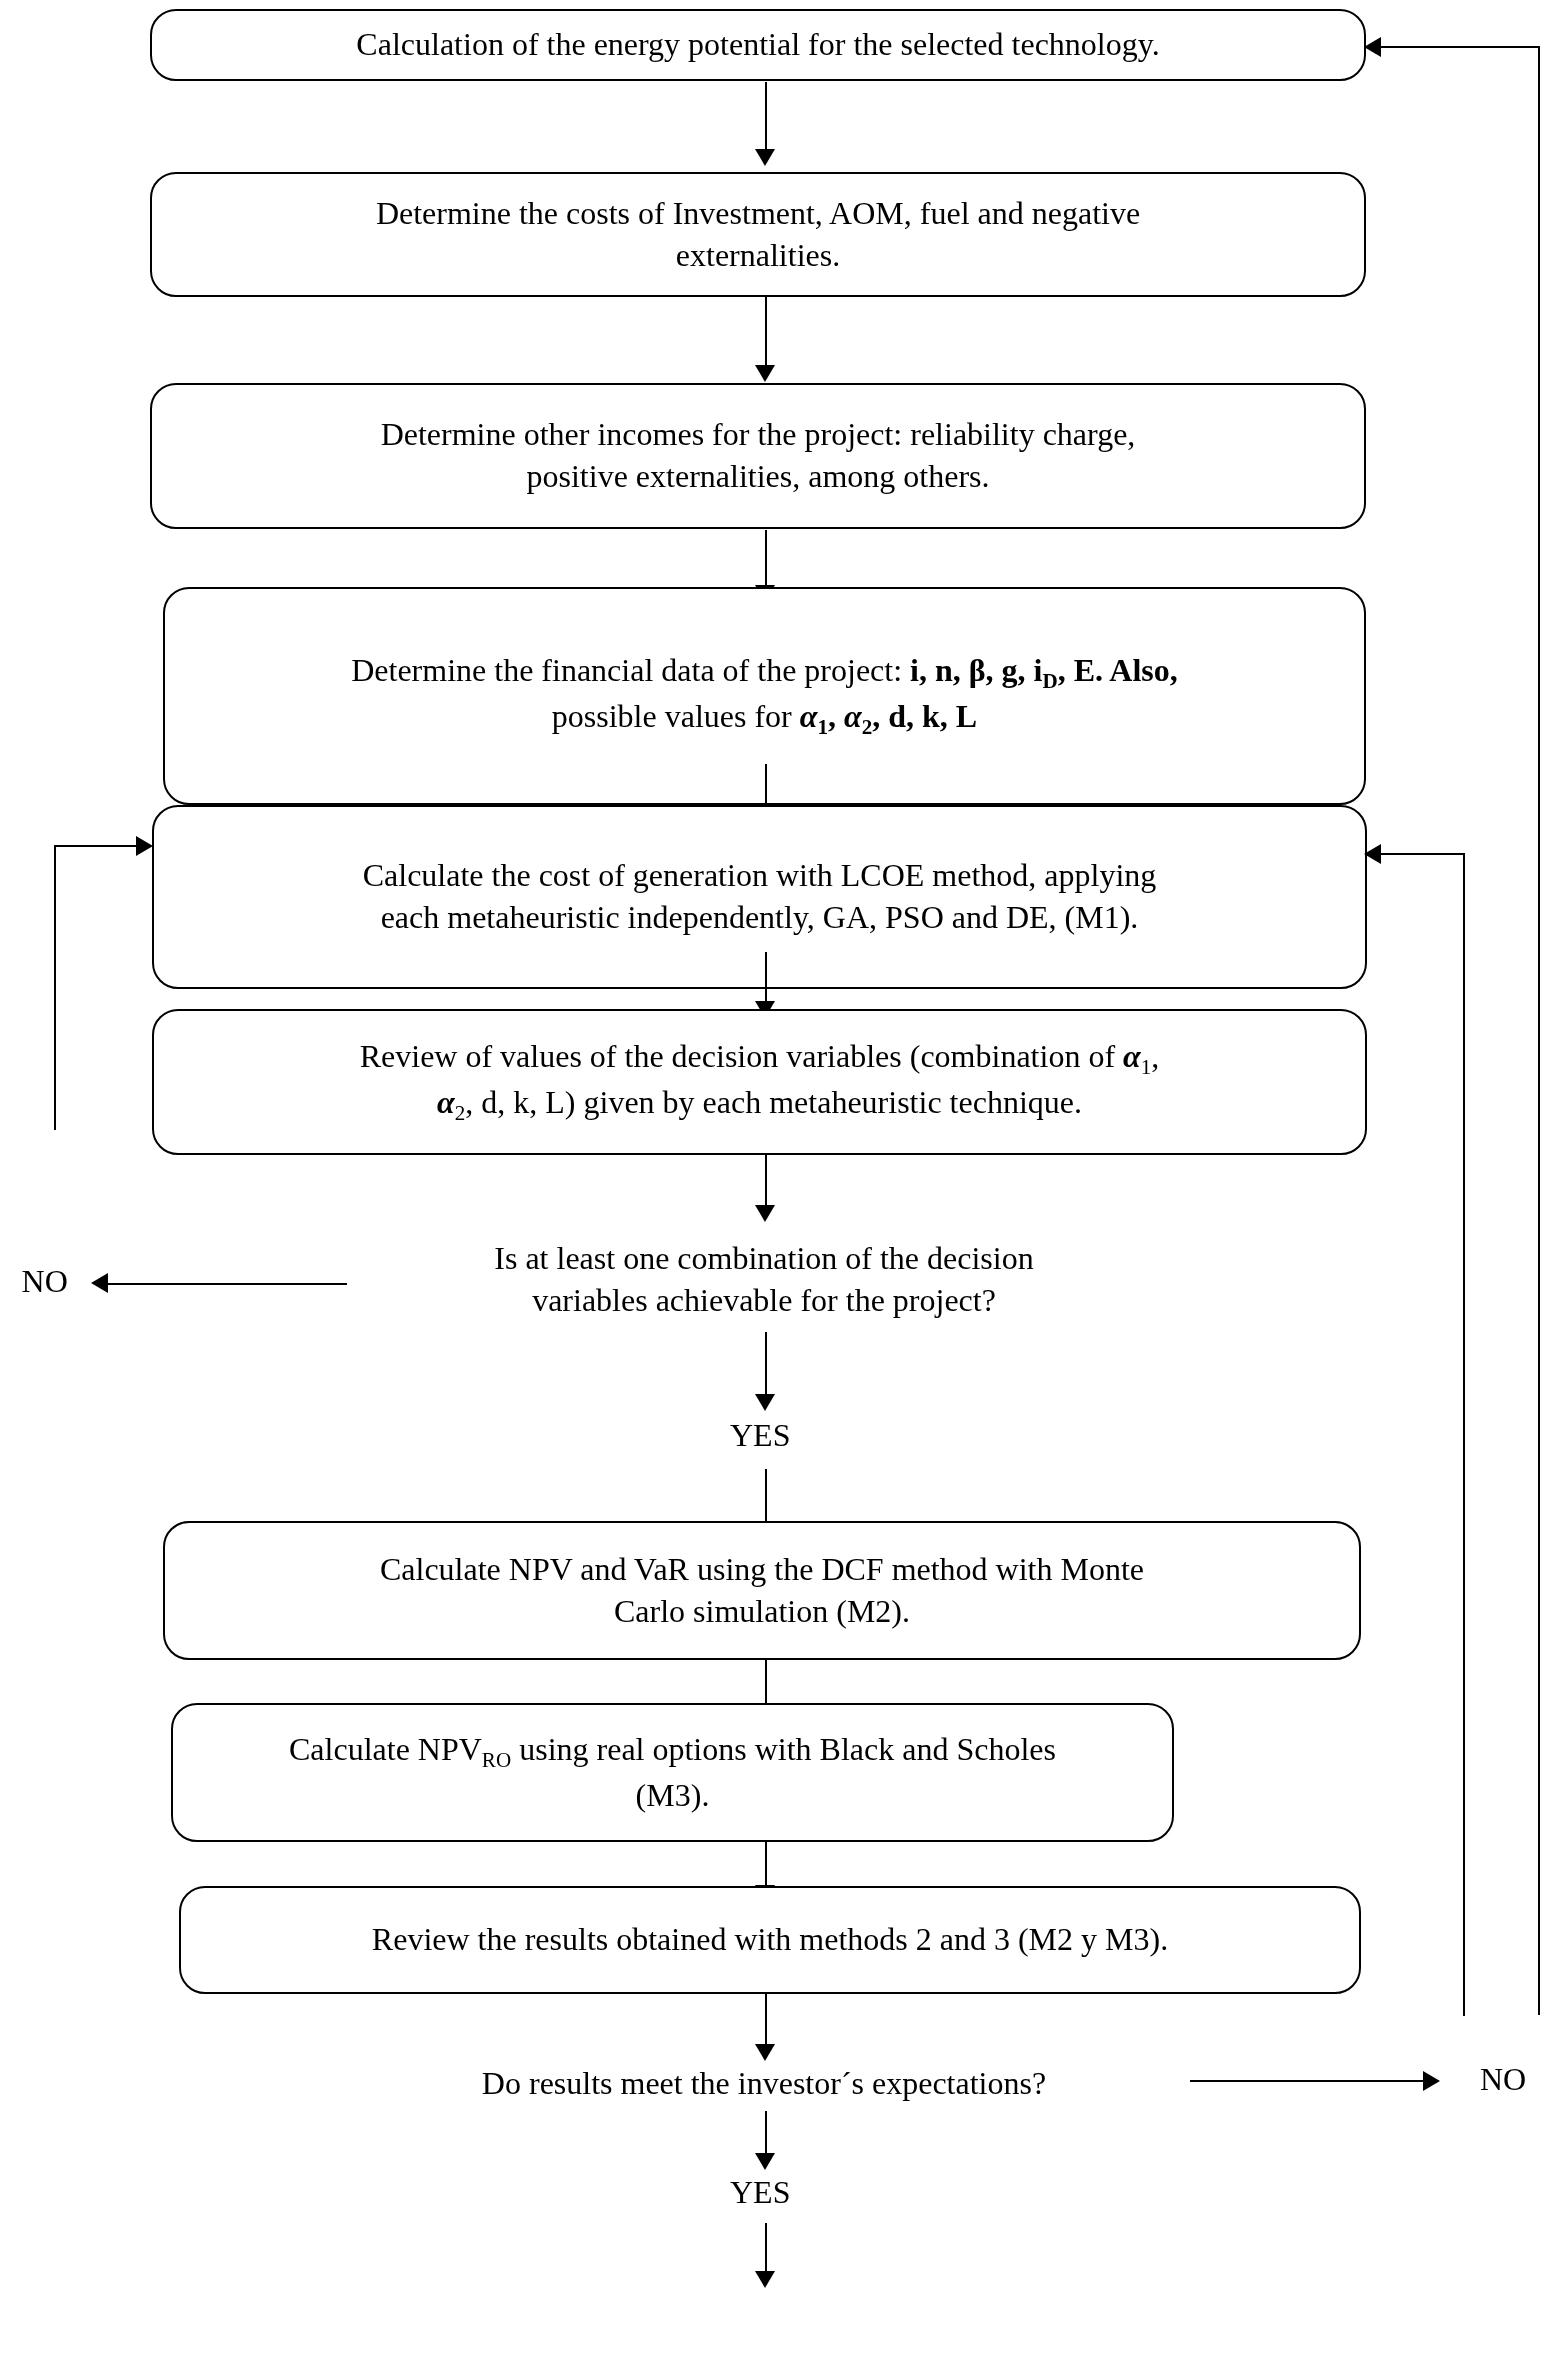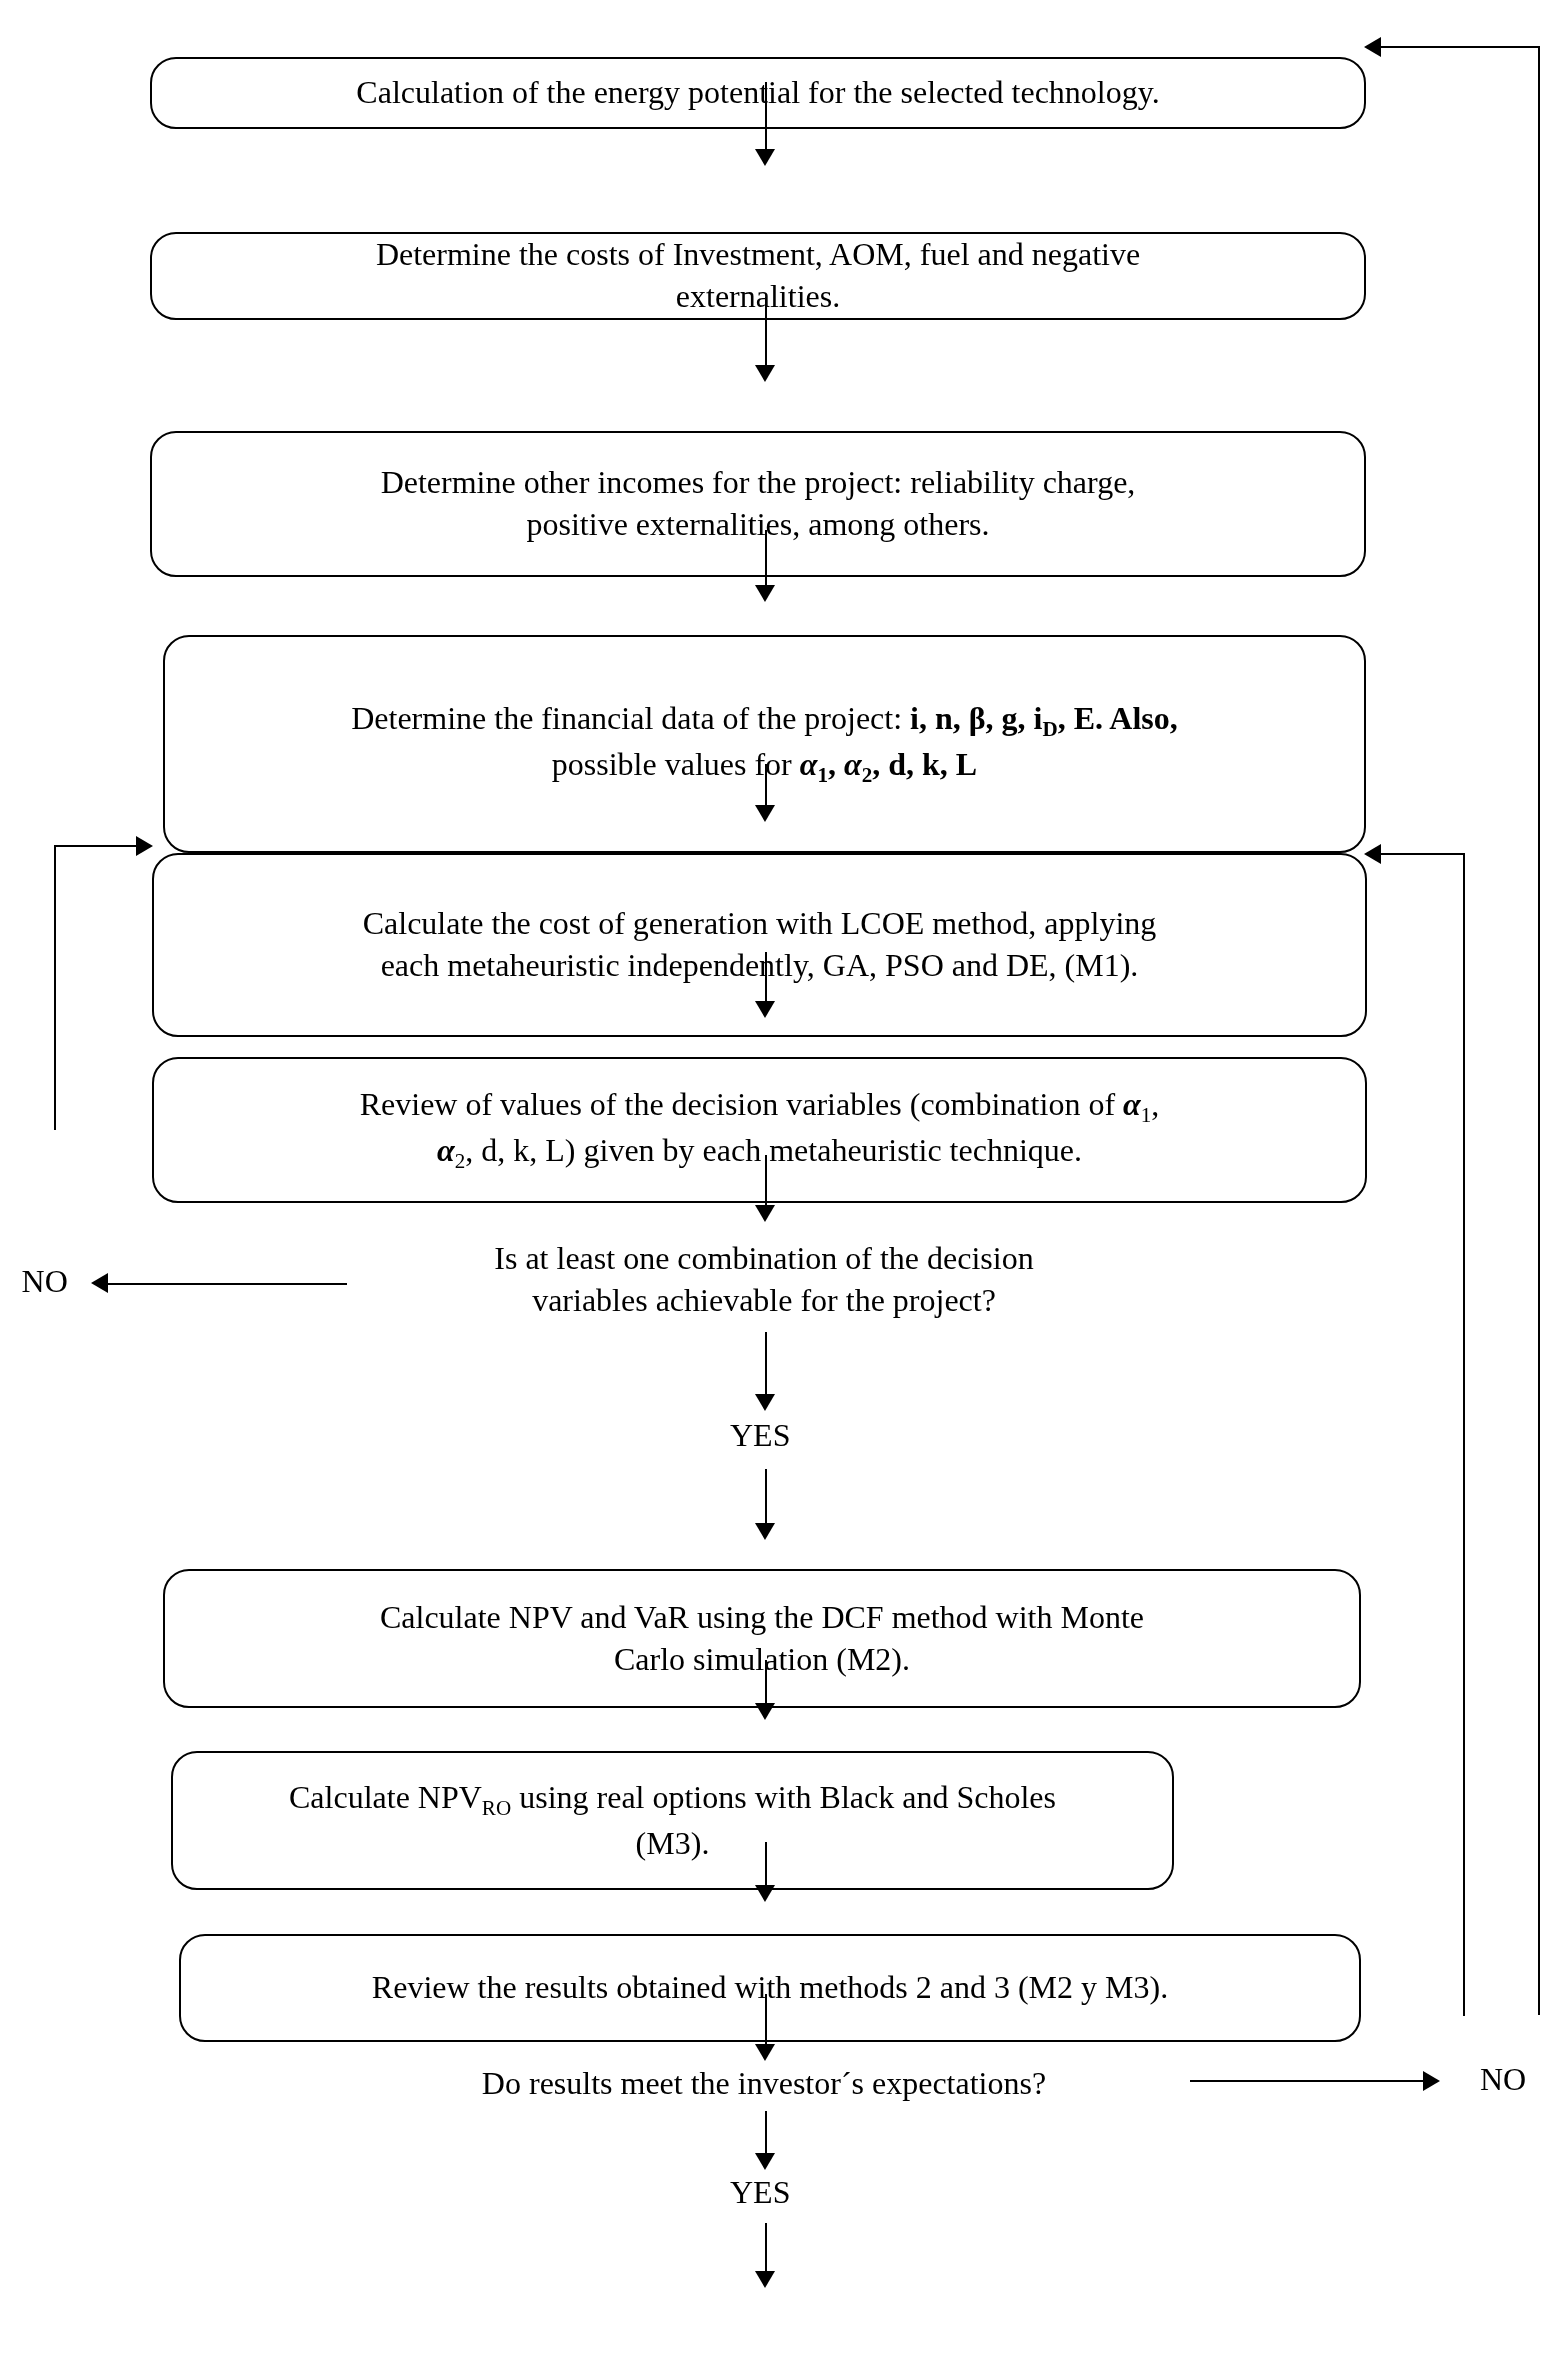--- a/index.html
+++ b/index.html
@@ -27,21 +27,20 @@
     border: 2.3px solid #000000;
     border-radius: 26px;
     background: #ffffff;
     display: flex;
     align-items: center;
     justify-content: center;
     text-align: center;
     line-height: 1.30;
     font-size: 32px;
     padding: 3.1px 26px;
-    margin-top: 48px;
   }
   .box .txt { display: block; width: 100%; }
 
   
   .decision {
     position: absolute;
     text-align: center;
     font-size: 32px;
     line-height: 1.30;
   }
@@ -96,21 +95,21 @@
 
 <div id="canvas">
 
   <div class="box" style="left:150px; top:9.2px; width:1216px; height:72px;">
     <span class="txt">Calculation of the energy potential for the selected technology.</span>
   </div>
 
   <div class="vline" style="left:765px; top:82px; height:73px;"></div>
   <div class="arrow-down" style="left:755px; top:149px;"></div>
 
-  <div class="box" style="left:150px; top:184px; width:1216px; height:88px;justify-content:center;">
+  <div class="box" style="left:150px; top:172px; width:1216px; height:125px;justify-content:center;">
     <span class="txt">
       <span>Determine the costs of Investment, AOM, fuel and negative</span><br>
       <span>externalities.</span>
     </span>
   </div>
 
   <div class="vline" style="left:765px; top:297px; height:73px;"></div>
   <div class="arrow-down" style="left:755px; top:365px;"></div>
 
   <div class="box" style="left:150px; top:383px; width:1216px; height:146px;">

